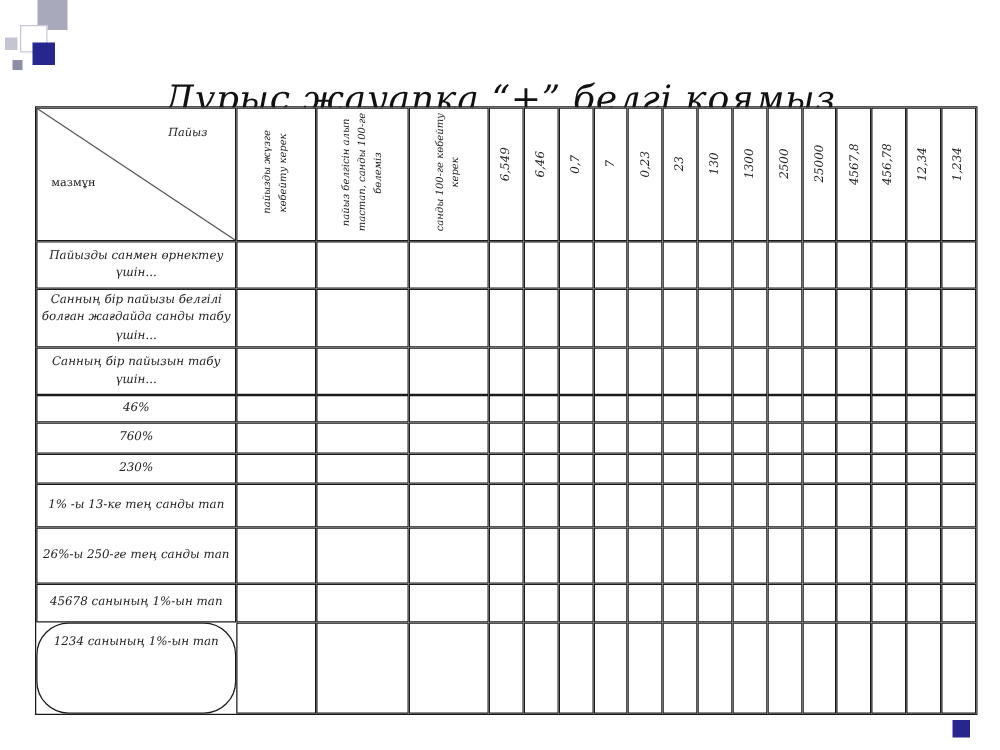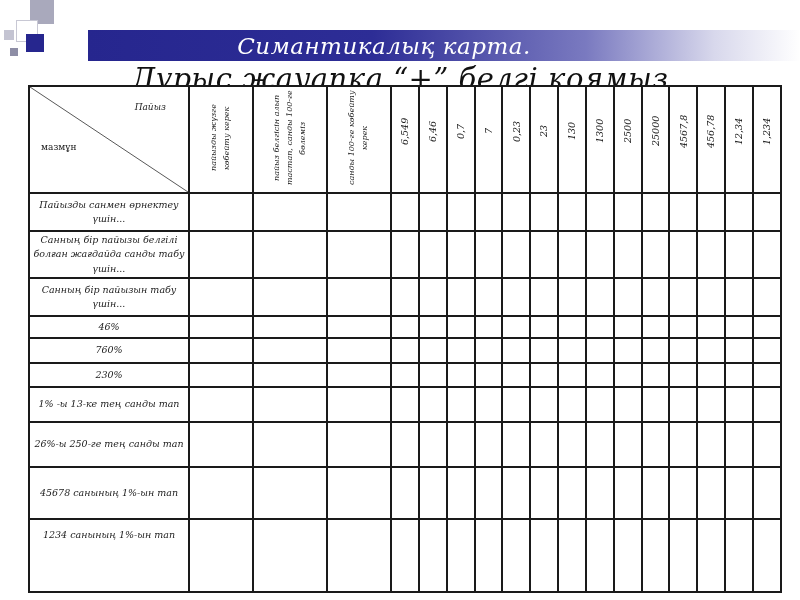--- a/index.html
+++ b/index.html
@@ -77,23 +77,20 @@
 
 <div class="slide">
 
   <div class="sq sq-gray-lg"></div>
   <div class="sq sq-white"></div>
   <div class="sq sq-navy"></div>
   <div class="sq sq-gray-sm"></div>
   <div class="sq sq-gray-sm2"></div>
   <div class="sq sq-navy-br"></div>
 
-  <div class="title-bar">
-    <span class="title-text">Симантикалық карта.</span>
-  </div>
   <div class="subtitle">Дұрыс жауапқа “+” белгі қоямыз</div>
 
   <table class="map">
     <colgroup>
       <col class="c-label">
         <col class="c-t1">
         <col class="c-t2">
         <col class="c-t3">
       <col>
         <col>
@@ -290,42 +287,42 @@
           <td></td>
           <td></td>
           <td></td>
           <td></td>
           <td></td>
           <td></td>
           <td></td>
           <td></td>
           <td></td>
         </tr>
-      <tr style="height:52px">
+      <tr style="height:31px">
         <td class="row-label">45678 санының 1%-ын тап</td>
       <td></td>
           <td></td>
           <td></td>
           <td></td>
           <td></td>
           <td></td>
           <td></td>
           <td></td>
           <td></td>
           <td></td>
           <td></td>
           <td></td>
           <td></td>
           <td></td>
           <td></td>
           <td></td>
           <td></td>
         </tr>
       <tr style="height:73px">
-        <td class="row-label" style="vertical-align: top; padding-top: 8px;">1234 санының 1%-ын тап</td>
+        <td class="row-label" style="vertical-align: top; padding-top: 8px; border-radius: 26px;">1234 санының 1%-ын тап</td>
       <td></td>
           <td></td>
           <td></td>
           <td></td>
           <td></td>
           <td></td>
           <td></td>
           <td></td>
           <td></td>
           <td></td>

